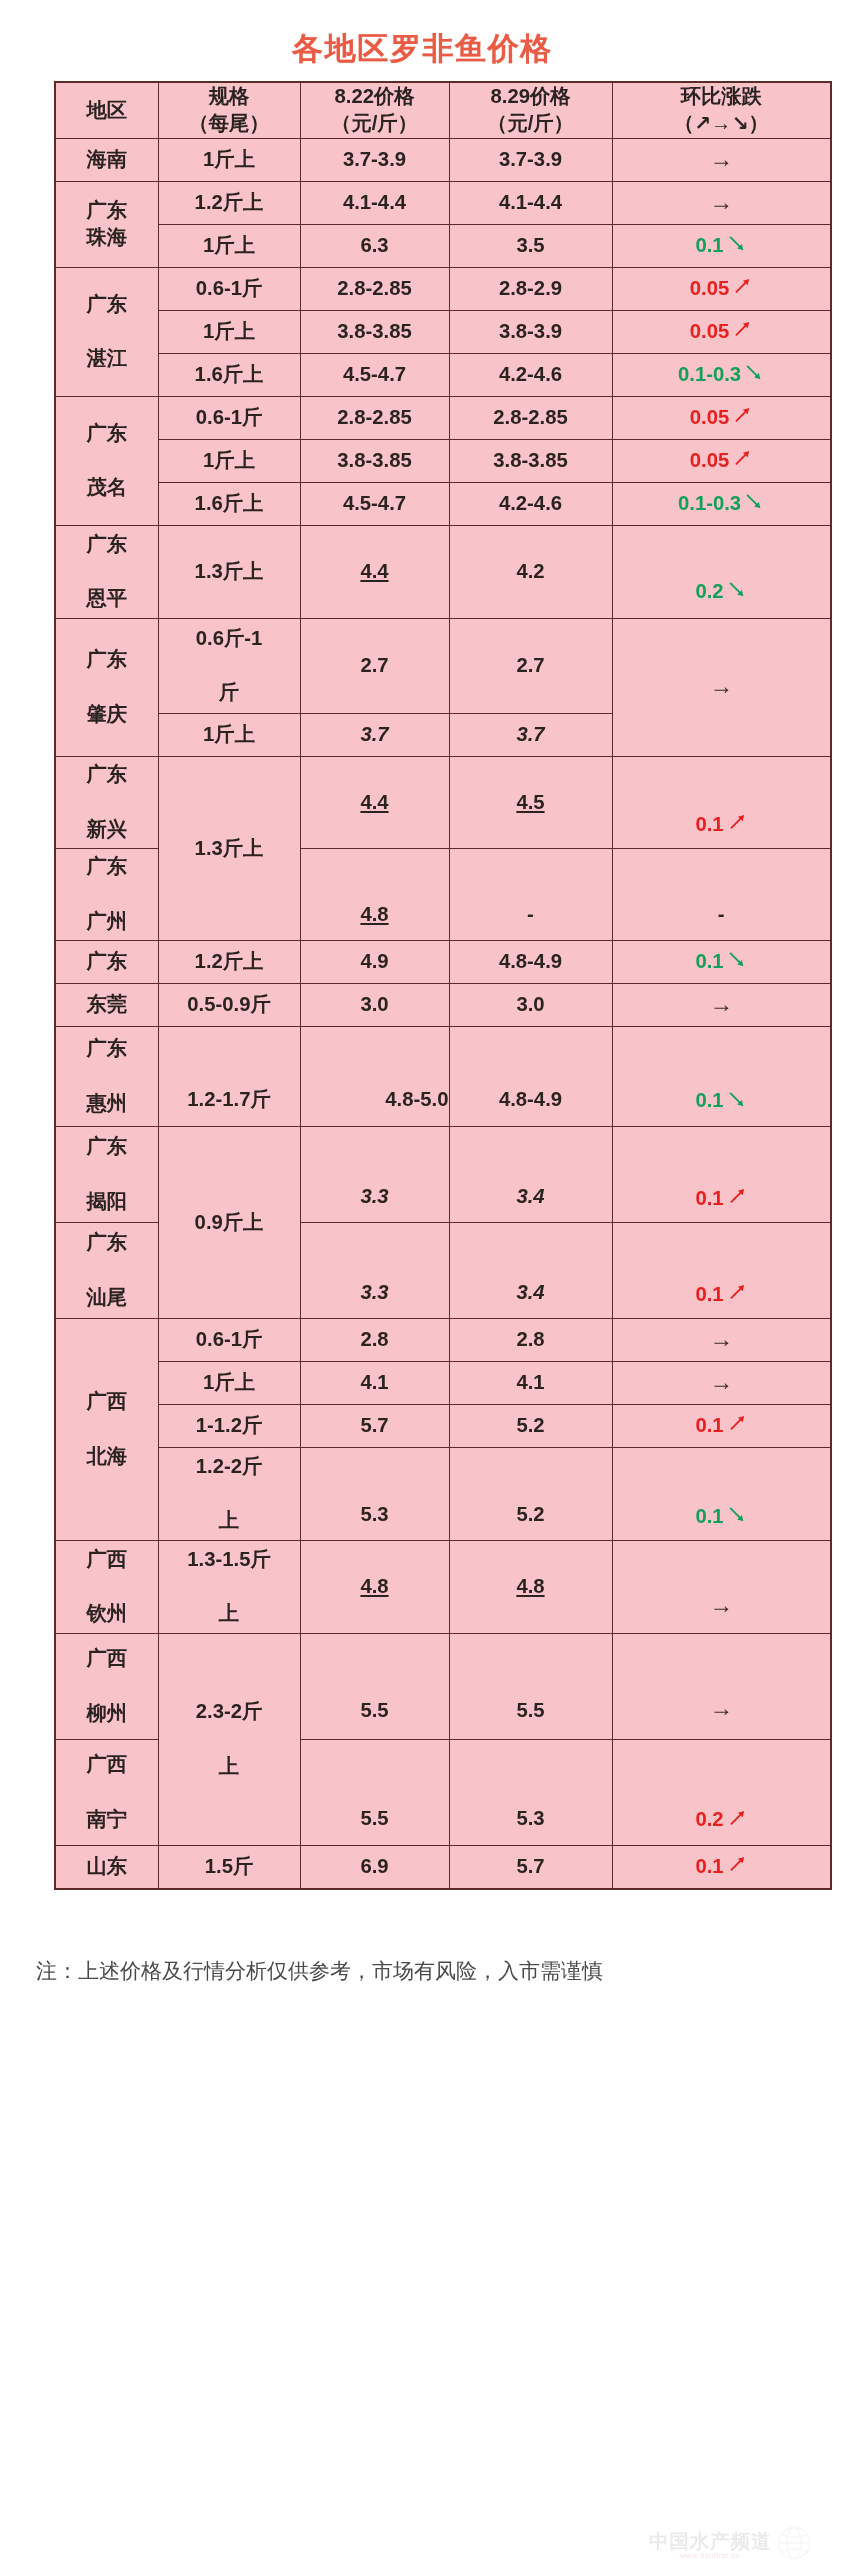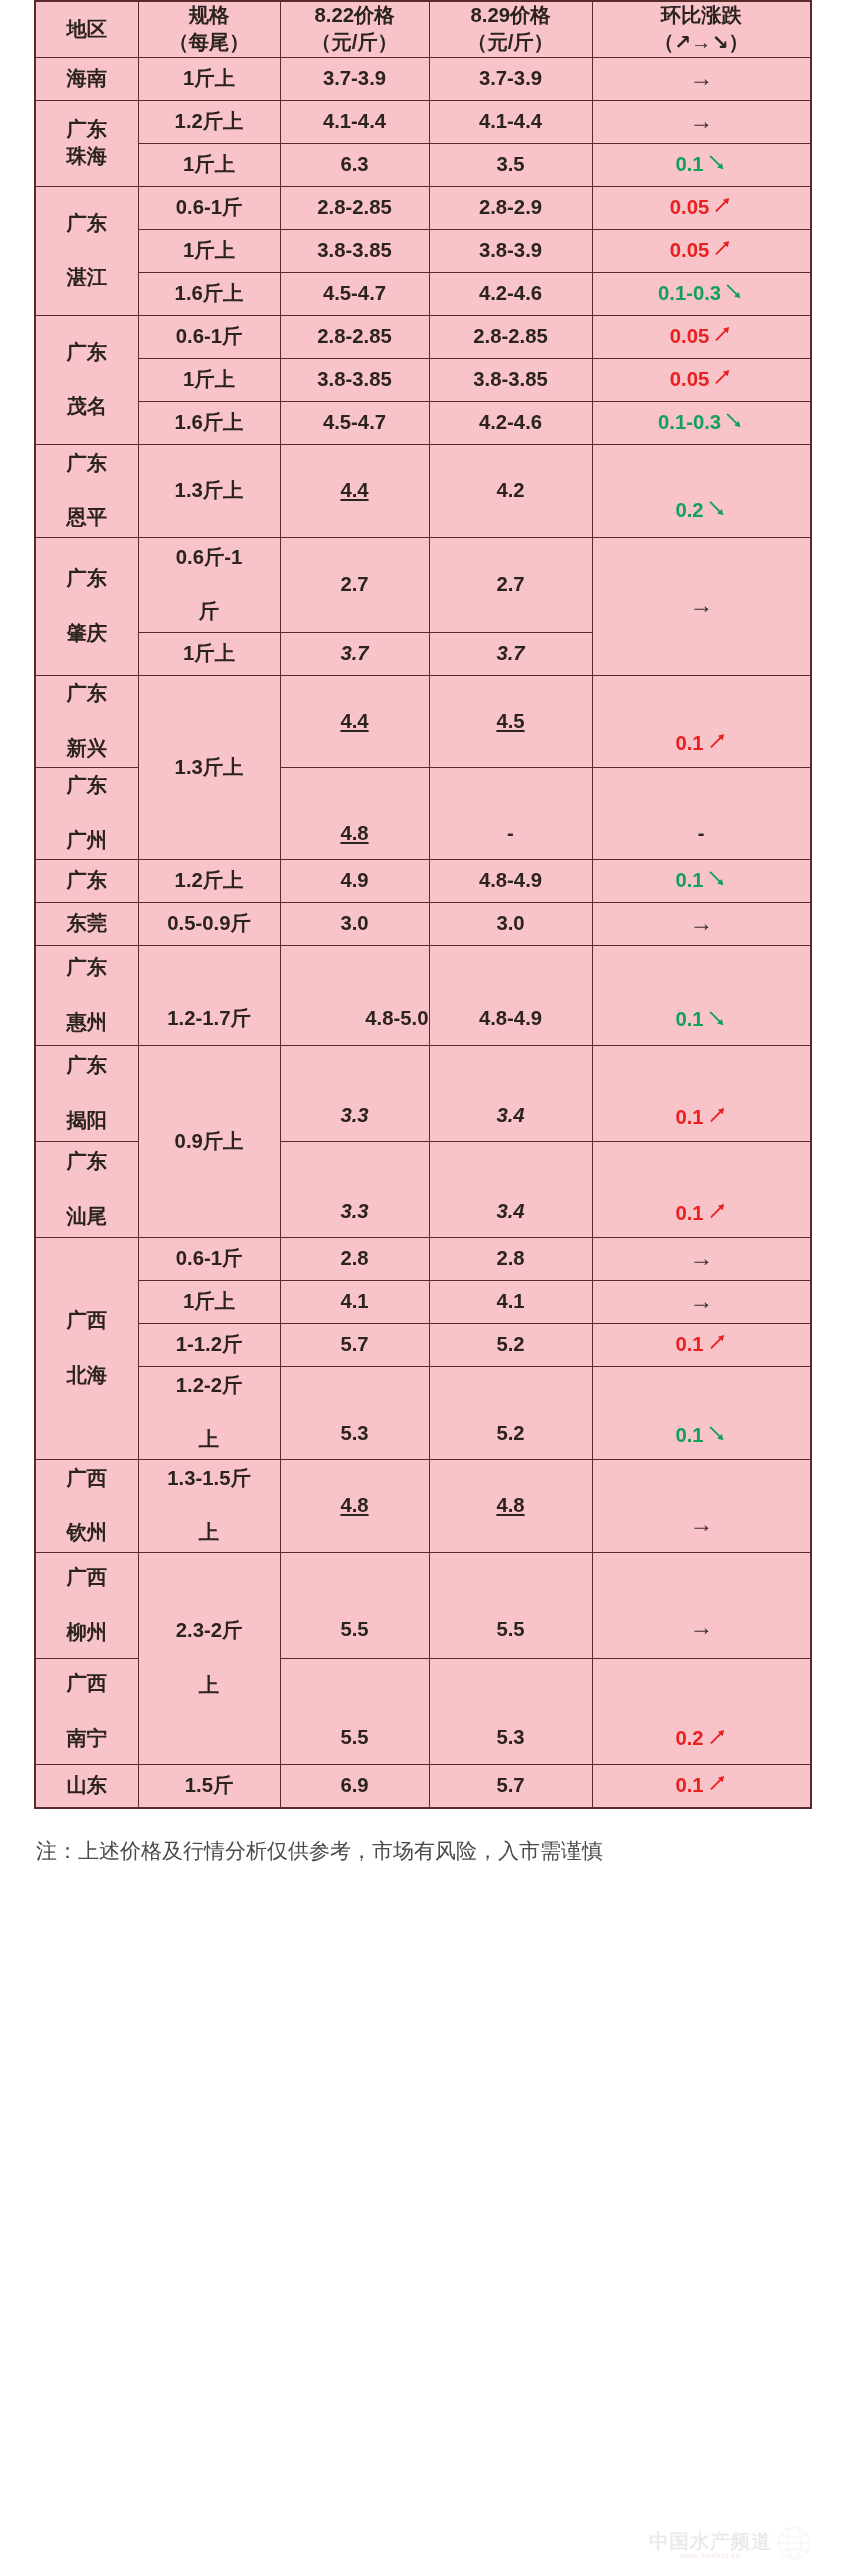--- a/index.html
+++ b/index.html
@@ -22,20 +22,21 @@
     text-shadow:0 0 0.8px rgba(234,91,69,.5);
   }
 
   .table-wrap{ padding:0 34px; }
 
   table.price{
     width:776px;
     border-collapse:collapse;
     table-layout:fixed;
     border:2.3px solid #5a2b2b;
+    margin-left:20px;
   }
   table.price td,table.price th{
     border:1.6px solid #5a2b2b;
     text-align:center;
     vertical-align:middle;
     font-size:20.3px;
     color:#2b2320;
     font-weight:bold;
     padding:0;
     height:42px;
@@ -75,21 +76,21 @@
   .up{color:#e8201f;}
   .down{color:#12a05a;}
   .flat{color:#3a2c28;font-size:23.5px;}
 
   .arrow{display:inline-block;margin-left:3.1px;vertical-align:-1.6px;}
   .arrow svg{display:block;}
 
   .region-cell{ font-size:20.3px; line-height:1.9; }
 
   .note{
-    padding:23px 36px 0 36px;
+    padding:62px 36px 0 36px;
     font-size:21px;
     color:#4a4a4a;
     line-height:1.85;
     font-weight:normal;
   }
 
   .watermark{
     position:absolute;
     right:33px;
     bottom:12.5px;
@@ -111,20 +112,21 @@
     margin-top:-4.7px;
   }
   .wm-stack{display:flex;flex-direction:column;align-items:center;}
   .wm-globe{opacity:.55;}
 </style>
 </head>
 <body>
 
 <div class="page">
 
+  <div class="title">各地区罗非鱼价格</div>
 
   <div class="table-wrap">
     <table class="price">
       <colgroup>
         <col class="c-region">
           <col class="c-spec">
           <col class="c-p1">
           <col class="c-p2">
           <col class="c-chg">
       </colgroup>

